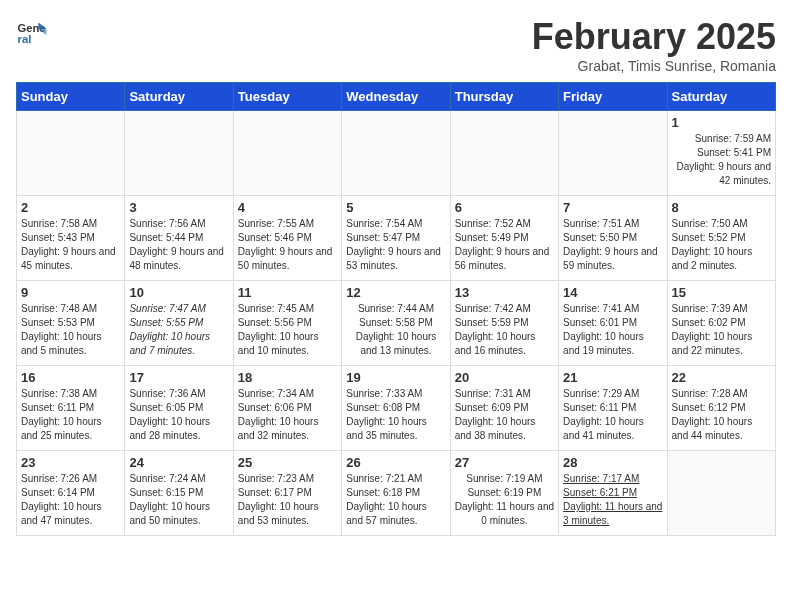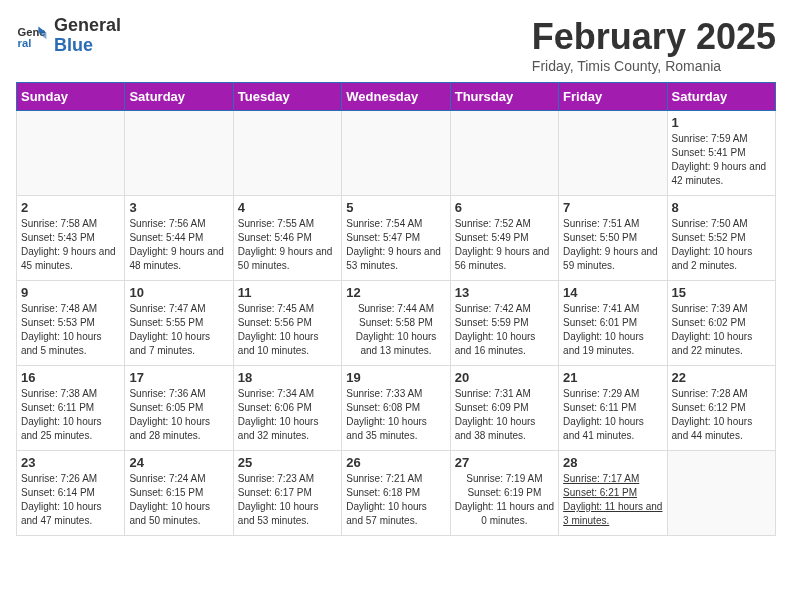--- a/index.html
+++ b/index.html
@@ -34,37 +34,38 @@
     .logo-blue {
       font-size: 18px;
       font-weight: bold;
       color: #2a6db5;
     }
     .logo-icon {
       width: 32px;
       height: 32px;
     }
     .title-block {
+      text-align: right;
     }
     .month-title {
       font-size: 36px;
       font-weight: bold;
       color: #333;
     }
     .location {
       font-size: 14px;
       color: #555;
     }
     .calendar {
       width: 100%;
       border-collapse: collapse;
       border: 1px solid #ccc;
     }
     .calendar th {
-      background: #a21caf;
+      background: #1d4ed8;
       color: #fff;
       font-size: 13px;
       font-weight: bold;
       padding: 6px 4px;
       text-align: left;
       border: 1px solid #2a6db5;
     }
     .calendar td {
       vertical-align: top;
       border: 1px solid #ddd;
@@ -97,28 +98,24 @@
 <body>
 
 <div class="header">
   <div class="logo">
     <svg class="logo-icon" viewBox="0 0 40 40">
       <text x="2" y="20" font-size="14" font-weight="bold" fill="#333">Gene</text>
       <text x="2" y="34" font-size="14" font-weight="bold" fill="#2a6db5">ral</text>
       <polygon points="28,8 38,16 28,16" fill="#2a6db5"></polygon>
       <polygon points="28,16 38,16 38,24" fill="#2a6db5" opacity="0.6"></polygon>
     </svg>
-    <div class="logo-text">
-      <span class="logo-general">General</span>
-      <span class="logo-blue">Blue</span>
-    </div>
   </div>
   <div class="title-block">
     <div class="month-title">February 2025</div>
-    <div class="location">Friday, Timis County, Romania</div>
+    <div class="location">Grabat, Timis Sunrise, Romania</div>
   </div>
 </div>
 
 <table class="calendar">
   <thead>
     <tr>
     <th>Sunday</th>
         <th>Saturday</th>
         <th>Tuesday</th>
         <th>Wednesday</th>
@@ -130,21 +127,21 @@
   <tbody id="calendar-body">
   <tr class="week-row">
         <td class="empty"></td>
         <td class="empty"></td>
         <td class="empty"></td>
         <td class="empty"></td>
         <td class="empty"></td>
         <td class="empty"></td>
         <td>
           <span class="day-num">1</span>
-          <div class="day-info" style="white-space: pre-line;">Sunrise: 7:59 AM
+          <div class="day-info" style="white-space: pre-line; text-align: right;">Sunrise: 7:59 AM
 Sunset: 5:41 PM
 Daylight: 9 hours and 42 minutes.</div>
         </td>
       </tr>
       <tr class="week-row">
         <td>
           <span class="day-num">2</span>
           <div class="day-info" style="white-space: pre-line;">Sunrise: 7:58 AM
 Sunset: 5:43 PM
 Daylight: 9 hours and 45 minutes.</div>
@@ -188,21 +185,21 @@
       </tr>
       <tr class="week-row">
         <td>
           <span class="day-num">9</span>
           <div class="day-info" style="white-space: pre-line;">Sunrise: 7:48 AM
 Sunset: 5:53 PM
 Daylight: 10 hours and 5 minutes.</div>
         </td>
         <td>
           <span class="day-num">10</span>
-          <div class="day-info" style="white-space: pre-line;">Sunrise: 7:47 AM
+          <div class="day-info" style="white-space: pre-line; font-style: italic;">Sunrise: 7:47 AM
 Sunset: 5:55 PM
 Daylight: 10 hours and 7 minutes.</div>
         </td>
         <td>
           <span class="day-num">11</span>
           <div class="day-info" style="white-space: pre-line;">Sunrise: 7:45 AM
 Sunset: 5:56 PM
 Daylight: 10 hours and 10 minutes.</div>
         </td>
         <td>

